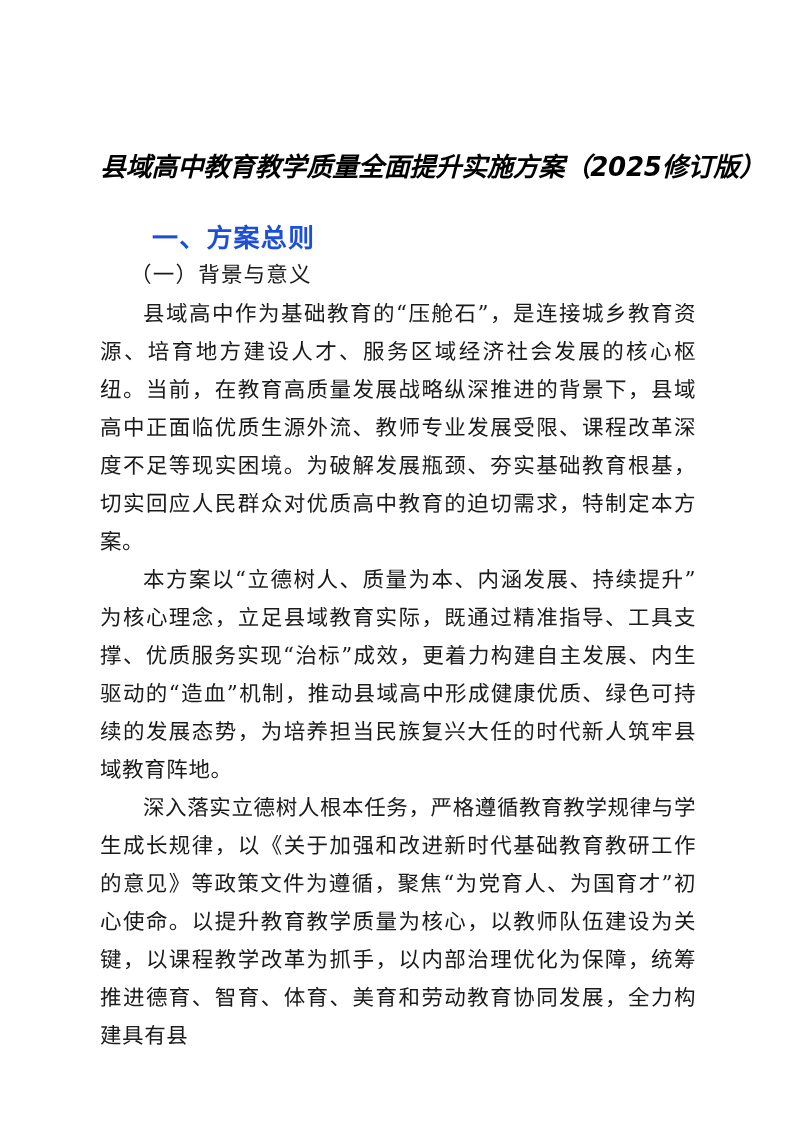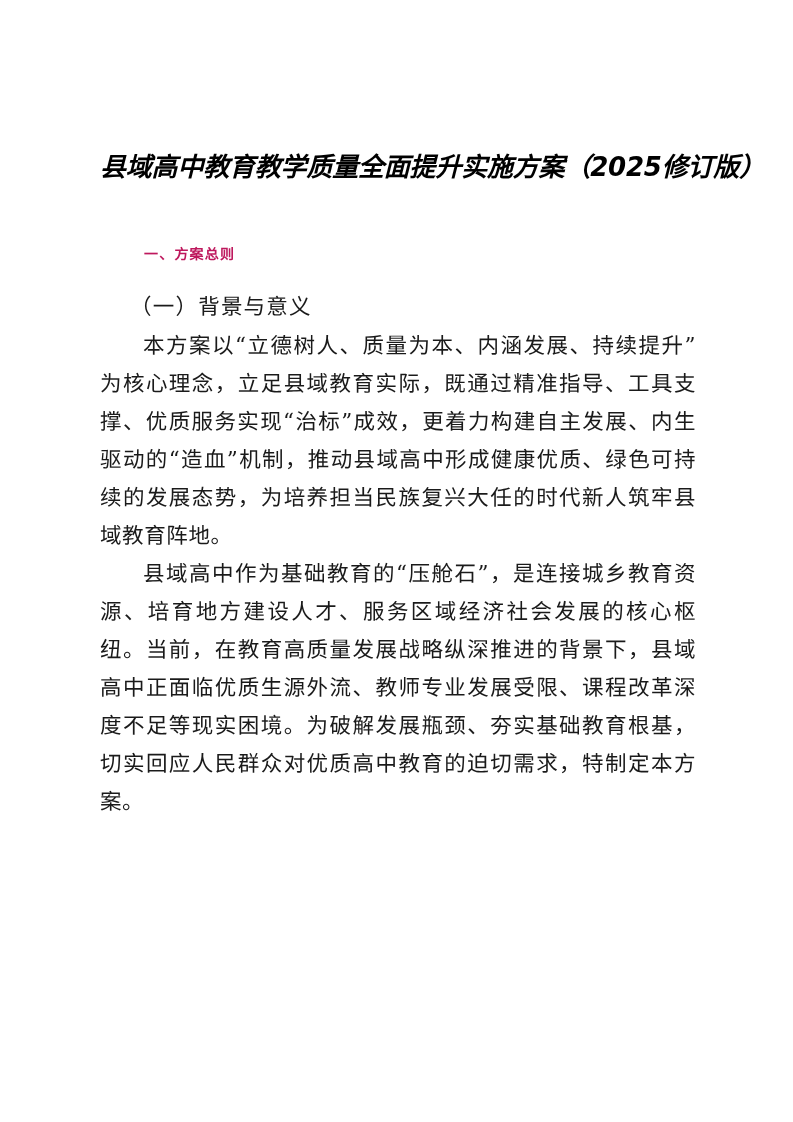--- a/index.html
+++ b/index.html
@@ -68,25 +68,25 @@
     padding: 0;
     text-align: justify;
     text-justify: inter-ideograph;
     letter-spacing: 0.6px;
     word-break: break-all;
   }
 
   
   .heading-1 {
     font-family: "DejaVu Serif", "Liberation Serif", serif;
-    font-size: 14px;
+    font-size: 26px;
     line-height: 38px;
     font-weight: 600;
-    color: #be185d;
-    margin: 16px;
+    color: #1d4ed8;
+    margin: 0;
     padding: 0;
     text-indent: 2em;
     letter-spacing: 1.2px;
   }
 
   
   .heading-2 {
     font-family: Liberation Mono, monospace;
     font-size: 21.5px;
     line-height: 38px;
@@ -114,21 +114,22 @@
   <div class="content">
 
     <h1 class="doc-title">县域高中教育教学质量全面提升实施方案（2025修订版）</h1>
 
     <div class="body-block">
 
       <p class="heading-1">一、方案总则</p>
 
       <p class="heading-2">（一）背景与意义</p>
 
+      <p class="para indent">县域高中作为基础教育的“压舱石”，是连接城乡教育资源、培育地方建设人才、服务区域经济社会发展的核心枢纽。当前，在教育高质量发展战略纵深推进的背景下，县域高中正面临优质生源外流、教师专业发展受限、课程改革深度不足等现实困境。为破解发展瓶颈、夯实基础教育根基，切实回应人民群众对优质高中教育的迫切需求，特制定本方案。</p>
+
       <p class="para indent">本方案以“立德树人、质量为本、内涵发展、持续提升”为核心理念，立足县域教育实际，既通过精准指导、工具支撑、优质服务实现“治标”成效，更着力构建自主发展、内生驱动的“造血”机制，推动县域高中形成健康优质、绿色可持续的发展态势，为培养担当民族复兴大任的时代新人筑牢县域教育阵地。</p>
 
-      <p class="para indent">县域高中作为基础教育的“压舱石”，是连接城乡教育资源、培育地方建设人才、服务区域经济社会发展的核心枢纽。当前，在教育高质量发展战略纵深推进的背景下，县域高中正面临优质生源外流、教师专业发展受限、课程改革深度不足等现实困境。为破解发展瓶颈、夯实基础教育根基，切实回应人民群众对优质高中教育的迫切需求，特制定本方案。</p>
 
-
+      <p class="para indent clipped">深入落实立德树人根本任务，严格遵循教育教学规律与学生成长规律，以《关于加强和改进新时代基础教育教研工作的意见》等政策文件为遵循，聚焦“为党育人、为国育才”初心使命。以提升教育教学质量为核心，以教师队伍建设为关键，以课程教学改革为抓手，以内部治理优化为保障，统筹推进德育、智育、体育、美育和劳动教育协同发展，全力构建具有县</p>
 
     </div>
   </div>
 </div>
 
 </body></html>

